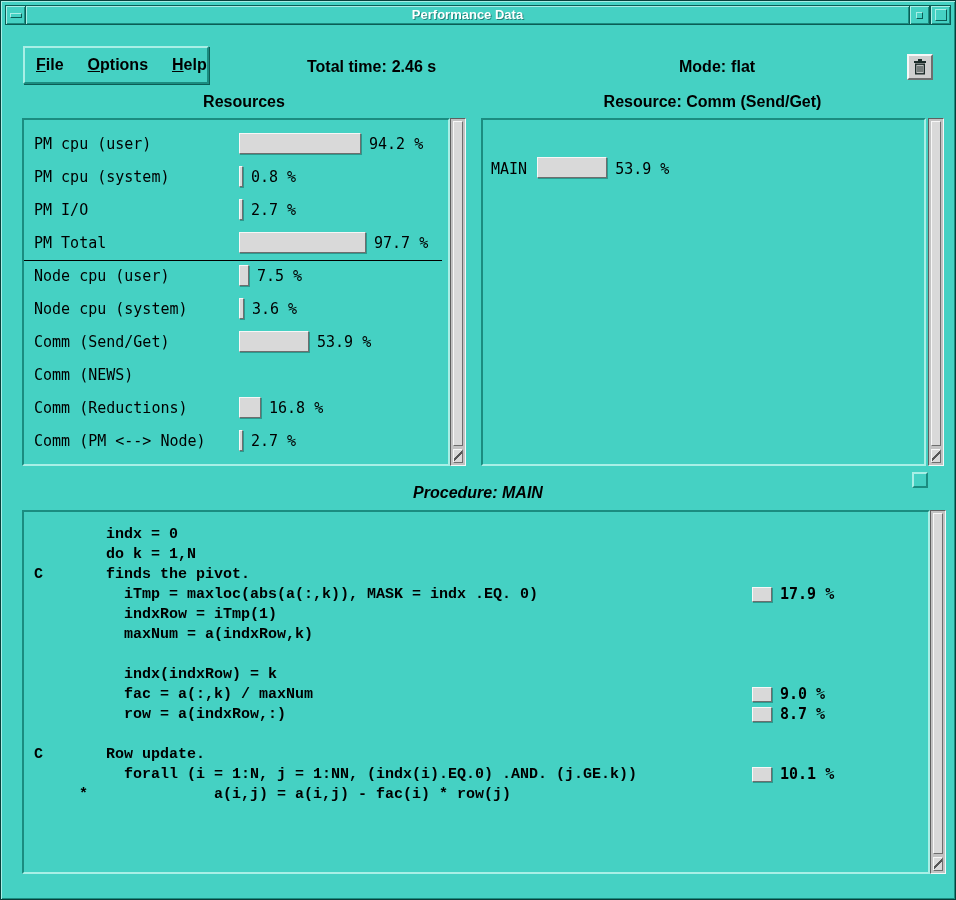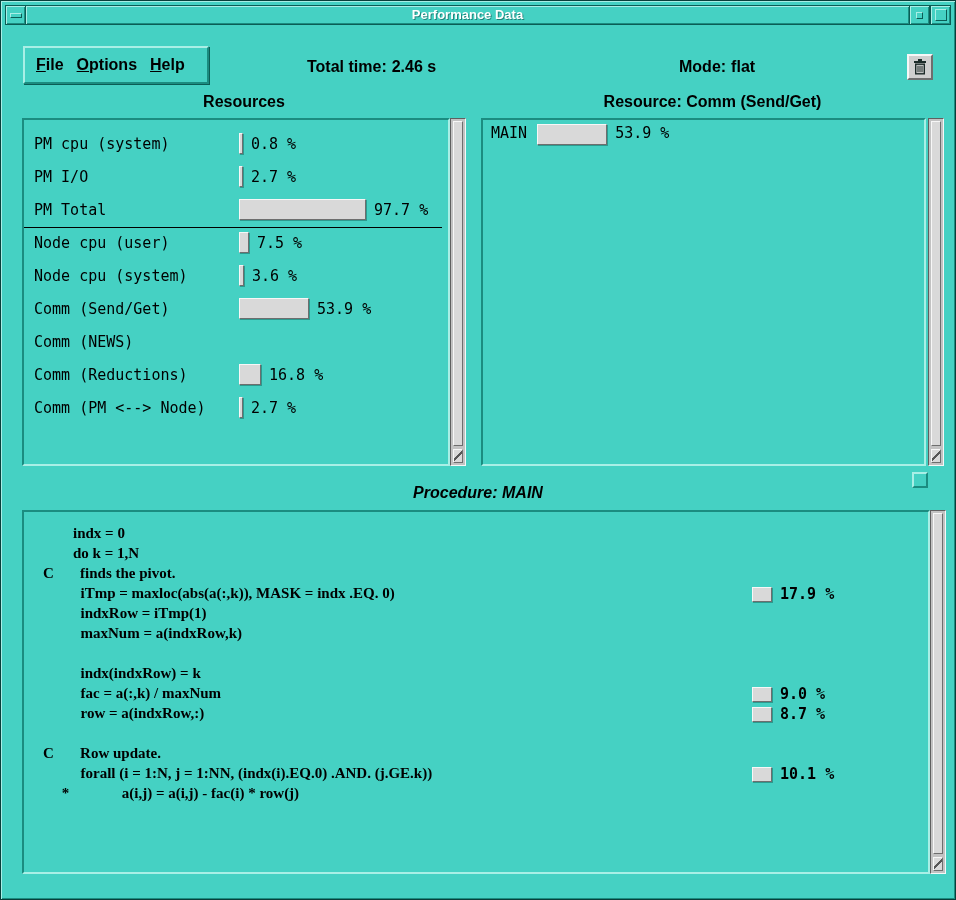--- a/index.html
+++ b/index.html
@@ -26,21 +26,21 @@
     border-top:1px solid var(--teal-hi);border-left:1px solid var(--teal-hi);
     border-bottom:1px solid var(--teal-dk);border-right:1px solid var(--teal-dk);}
   .glyph-bar{width:12px;height:5px;}
   .glyph-dot{width:7px;height:7px;}
   .glyph-box{width:12px;height:12px;}
 
   
   .app{position:absolute;left:6px;top:27px;right:6px;bottom:6px;background:var(--teal);}
 
   .menubar{position:absolute;left:16px;top:18px;width:186px;height:38px;
-    background:var(--teal);display:flex;align-items:center;gap:13px;padding:0 11px;
+    background:var(--teal);display:flex;align-items:center;gap:24px;padding:0 11px;
     border-top:2px solid var(--teal-hi);border-left:2px solid var(--teal-hi);
     border-bottom:2px solid var(--teal-lo);border-right:2px solid var(--teal-lo);
     box-shadow:1px 1px 0 var(--teal-dk);}
   .menu-item{font-size:16px;font-weight:bold;cursor:pointer;white-space:nowrap;}
   .mnemonic{text-decoration:underline;}
 
   .hdr-text{position:absolute;font-size:16px;font-weight:bold;white-space:nowrap;}
   .hdr-text span{margin-right:5px;}
 
   .icon-btn{position:absolute;right:16px;top:26px;width:26px;height:26px;background:#cfcfcf;
@@ -59,27 +59,27 @@
   .res-rows{padding-top:7px;}
   .res-row{display:flex;align-items:center;height:33px;padding-left:10px;position:relative;cursor:pointer;}
   .res-label{width:205px;font-family:"DejaVu Sans Mono",monospace;font-size:15px;white-space:pre;}
   .hbar{height:21px;background:var(--gray);flex:0 0 auto;
     border-top:1px solid var(--gray-hi);border-left:1px solid var(--gray-hi);
     border-bottom:1px solid var(--gray-lo);border-right:1px solid var(--gray-lo);
     box-shadow:1px 1px 0 rgba(8,70,63,.4);}
   .pct{margin-left:8px;font-family:"DejaVu Sans Mono",monospace;font-size:15px;white-space:nowrap;}
   .sep-after::after{content:"";position:absolute;left:0;right:6px;bottom:-2px;border-top:1px solid #000;}
 
-  .main-row{display:flex;align-items:flex-start;height:33px;padding-left:8px;margin-top:4px;cursor:pointer;}
+  .main-row{display:flex;align-items:flex-end;height:33px;padding-left:8px;margin-top:25px;cursor:pointer;}
   .main-label{font-family:"DejaVu Sans Mono",monospace;font-size:15px;margin-right:10px;}
 
   
   .code-panel{padding:12px 0 0 10px;}
   .code-line{position:relative;height:20px;cursor:pointer;}
-  .code-text{white-space:pre;font-family:Liberation Serif, serif;font-size:15px;font-weight:bold;margin-left:9px;}
+  .code-text{white-space:pre;font-family:Liberation Mono, monospace;font-size:15px;font-weight:bold;}
   .code-bar-wrap{position:absolute;left:718px;top:1px;display:flex;align-items:center;}
   .code-hbar{width:20px;height:15px;}
   .code-pct{font-weight:bold;}
 
   
   .vscroll{position:absolute;width:16px;background:var(--trough);
     border-top:1px solid #5f5f5f;border-left:1px solid #5f5f5f;
     border-bottom:1px solid var(--gray-hi);border-right:1px solid var(--gray-hi);cursor:pointer;}
   .vthumb{position:absolute;left:2px;right:2px;top:2px;bottom:19px;background:var(--gray);
     border-top:1px solid var(--gray-hi);border-left:1px solid var(--gray-hi);
@@ -137,20 +137,25 @@
         <line x1="9" y1="6.8" x2="9" y2="13.2" stroke="#1c2b29" stroke-width="1"></line>
       </svg>
     </div>
 
     <div class="pane-title" style="left:474px;top:65px;width:463px;">Resource: Comm (Send/Get)</div>
     <div class="pane-title" style="left:15px;top:65px;width:444px;">Resources</div>
 
     <div class="panel" style="left:15px;top:90px;width:428px;height:348px;">
       <div class="res-rows" id="resources-rows">
           <div class="res-row">
+            <span class="res-label">PM cpu (user)</span>
+            <span class="hbar" style="width: 122px;"></span>
+            <span class="pct">94.2 %</span>
+          </div>
+          <div class="res-row">
             <span class="res-label">PM cpu (system)</span>
             <span class="hbar" style="width: 4px;"></span>
             <span class="pct">0.8 %</span>
           </div>
           <div class="res-row">
             <span class="res-label">PM I/O</span>
             <span class="hbar" style="width: 4px;"></span>
             <span class="pct">2.7 %</span>
           </div>
           <div class="res-row sep-after">

